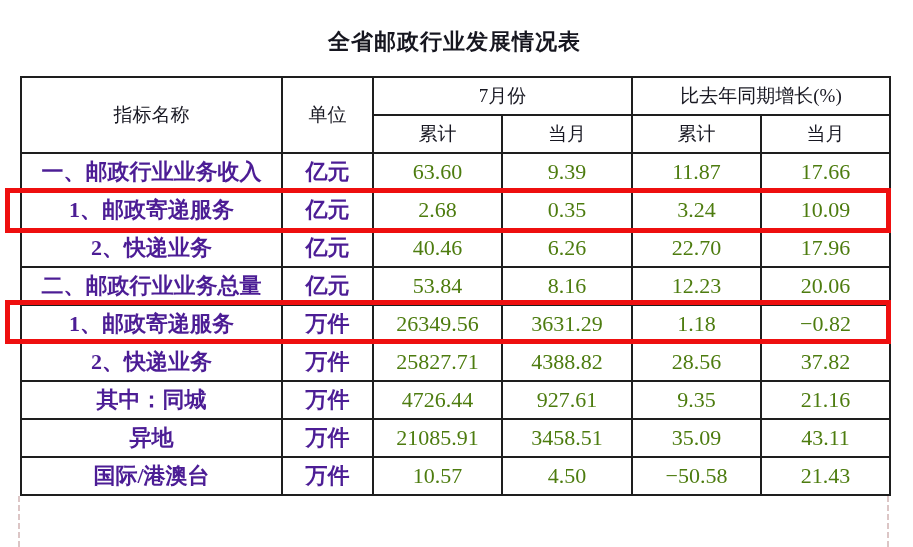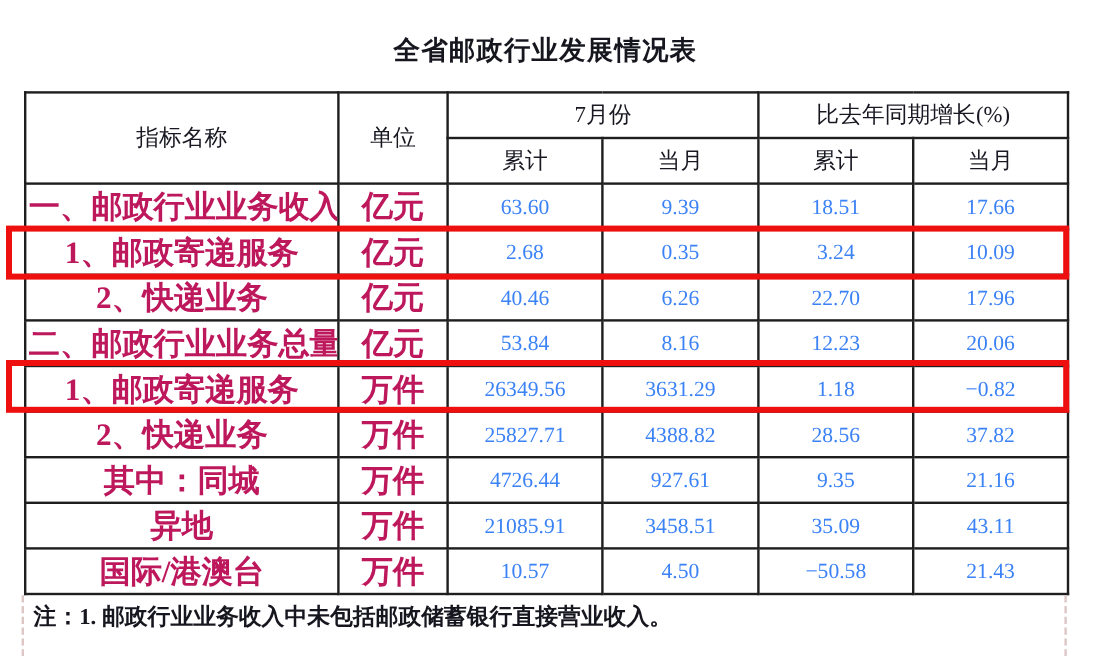--- a/index.html
+++ b/index.html
@@ -38,28 +38,28 @@
   table.report th{
     font-size:19px;
     font-weight:normal;
     color:#181822;
     height:36px;
   }
   table.report td{
     height:36px;
   }
   td.c-label, td.c-unit{
-    font-size:26px;
+    font-size:22px;
     font-weight:bold;
-    color:#be185d;
+    color:#4c1d95;
   }
   td.c-num{
-    font-size:18px;
+    font-size:22px;
     font-weight:normal;
-    color:#3b82f6;
+    color:#4d7c0f;
     font-family:"Liberation Serif", serif;
   }
   .note{
     position:absolute;
     left:28px;top:501px;
     font-size:19px;
     font-weight:bold;
     color:#16161f;
     white-space:nowrap;
   }
@@ -111,21 +111,21 @@
         <th>累计</th>
         <th>当月</th>
       </tr>
     </thead>
     <tbody>
       <tr>
         <td class="c-label">一、邮政行业业务收入</td>
         <td class="c-unit">亿元</td>
         <td class="c-num">63.60</td>
         <td class="c-num">9.39</td>
-        <td class="c-num">18.51</td>
+        <td class="c-num">11.87</td>
         <td class="c-num">17.66</td>
       </tr>
       <tr>
         <td class="c-label">1、邮政寄递服务</td>
         <td class="c-unit">亿元</td>
         <td class="c-num">2.68</td>
         <td class="c-num">0.35</td>
         <td class="c-num">3.24</td>
         <td class="c-num">10.09</td>
       </tr>
@@ -184,18 +184,17 @@
         <td class="c-num">4.50</td>
         <td class="c-num">−50.58</td>
         <td class="c-num">21.43</td>
       </tr>
     </tbody>
   </table>
 
   <div class="hl-box" id="hl-box-1"></div>
   <div class="hl-box" id="hl-box-2"></div>
 
-  <div class="note">注：1. 邮政行业业务收入中未包括邮政储蓄银行直接营业收入。</div>
 
   <div class="page-boundary" id="boundary-left"></div>
   <div class="page-boundary" id="boundary-right"></div>
 
 </div>
 
 </body></html>

